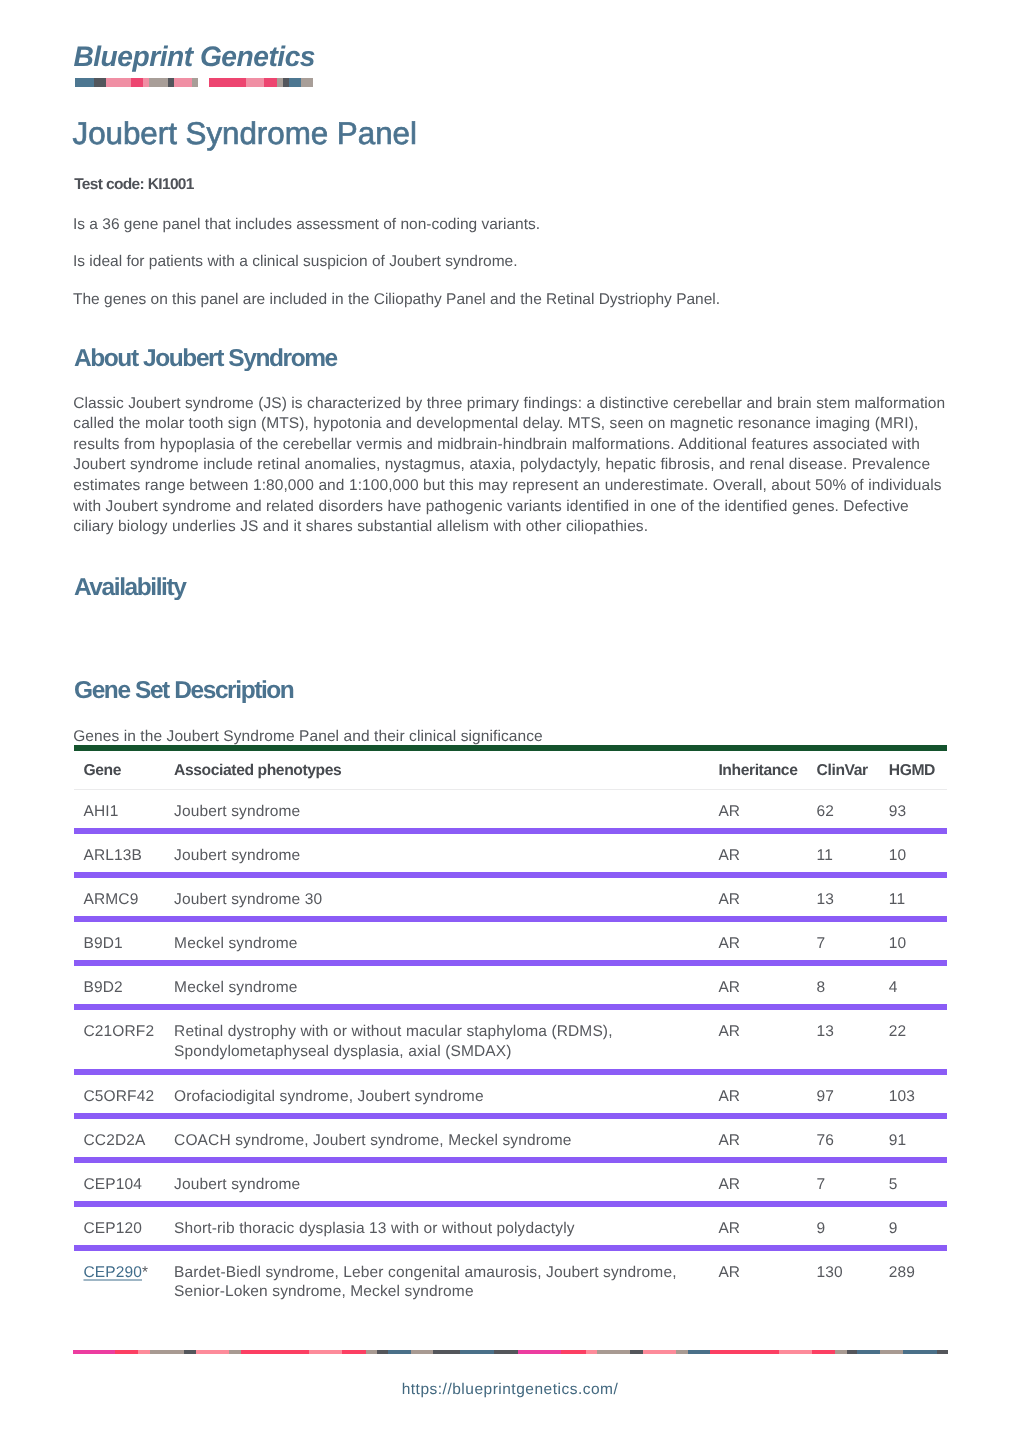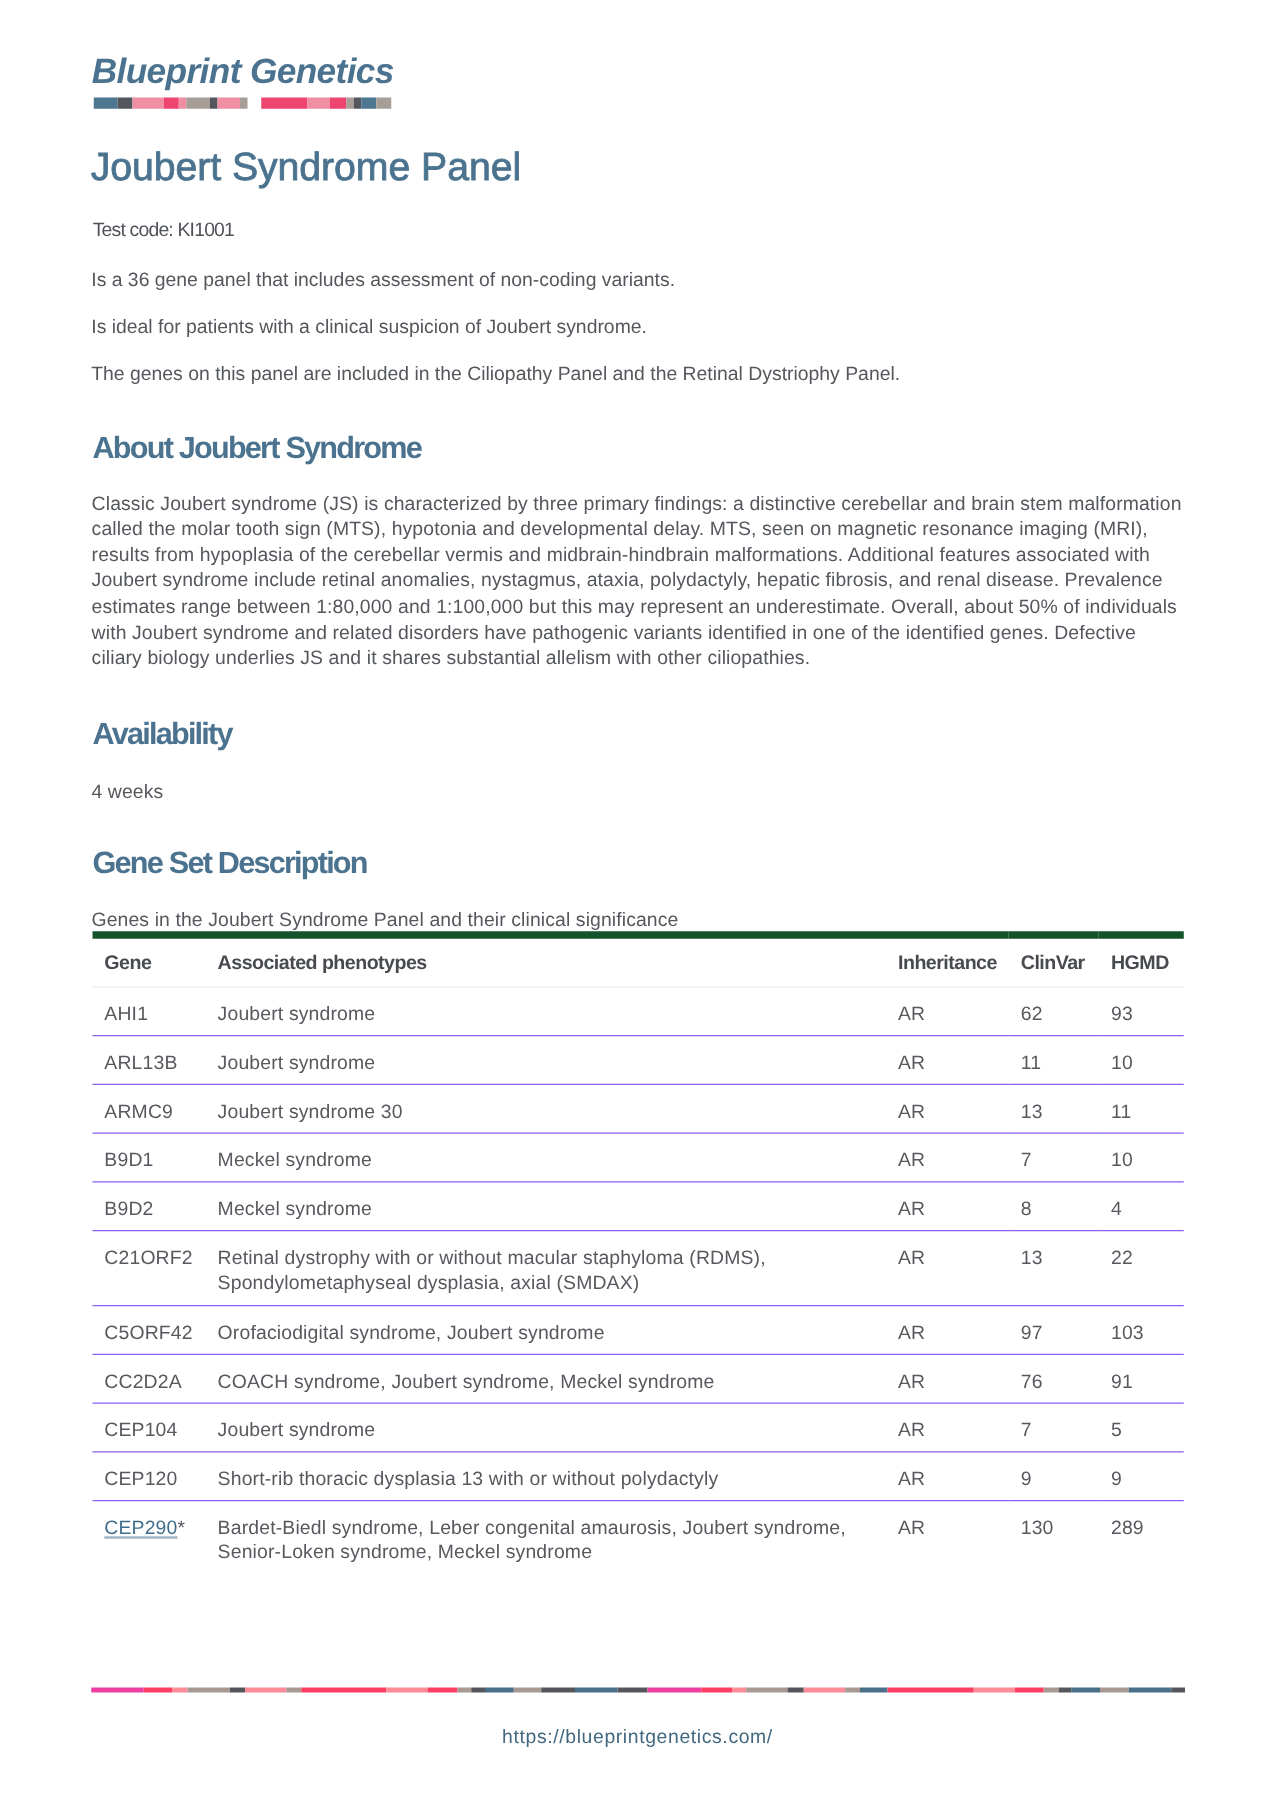--- a/index.html
+++ b/index.html
@@ -23,21 +23,21 @@
 
   
   .title {
     position:absolute; left:72.5px; top:117.6px;
     font-size:31.4px; font-weight:normal; color:#4b738f;
     letter-spacing:-0.05px; line-height:1; white-space:nowrap;
     -webkit-text-stroke:0.65px #4b738f;
   }
   .testcode {
     position:absolute; left:74.2px; top:177.2px;
-    font-size:15.5px; font-weight:normal; color:#4f5258;
+    font-size:15.5px; font-weight:bold; color:#4f5258;
     letter-spacing:-0.65px; line-height:1; white-space:nowrap;
   }
   .intro { position:absolute; left:73.0px; top:216.7px; width:900px; }
   .intro p {
     margin:0 0 22.2px 0; font-size:15.5px; color:#54575c;
     line-height:15.5px; letter-spacing:0.0px; white-space:nowrap;
   }
   .h2 {
     position:absolute; left:74.0px;
     font-size:24.5px; font-weight:bold; color:#4b738f;
@@ -60,21 +60,21 @@
   .gtable col.c5 { width:68.3px; }
   .gtable th {
     text-align:left; font-size:15.7px; font-weight:bold; color:#474a4f;
     padding:1.5px 0 0 0; height:36.7px; vertical-align:middle;
     border-bottom:1px solid #ebebec; border-top:6px solid #14532d;
     letter-spacing:-0.42px; white-space:nowrap;
   }
   .gtable td {
     text-align:left; font-size:15.5px; font-weight:normal; color:#57595e;
     padding:0; vertical-align:top;
-    border-bottom:1px solid #8b5cf6;
+    border-bottom:6px solid #8b5cf6;
     letter-spacing:0.13px; line-height:19.6px; white-space:nowrap;
   }
   .gtable tr.r1 td { height:38.0px; }
   .gtable tr.r2 td { height:58.7px; }
   .gtable td .cell, .gtable th .cell { display:block; }
   .gtable td .cell { padding-top:12.2px; }
   .gtable th:nth-child(1), .gtable td:nth-child(1) { padding-left:9.9px; }
   .gtable th:nth-child(2), .gtable td:nth-child(2) { padding-left:10.0px; }
   .gtable th:nth-child(3), .gtable td:nth-child(3) { padding-left:10.0px; }
   .gtable th:nth-child(4), .gtable td:nth-child(4) { padding-left:9.5px; }
@@ -125,21 +125,20 @@
   <div class="intro">
     <p>Is a 36 gene panel that includes assessment of non-coding variants.</p>
     <p>Is ideal for patients with a clinical suspicion of Joubert syndrome.</p>
     <p>The genes on this panel are included in the Ciliopathy Panel and the Retinal Dystriophy Panel.</p>
   </div>
 
   <div class="h2" style="top:346.5px">About Joubert Syndrome</div>
   <div class="para" style="top:393.6px">Classic Joubert syndrome (JS) is characterized by three primary findings: a distinctive cerebellar and brain stem malformation called the molar tooth sign (MTS), hypotonia and developmental delay. MTS, seen on magnetic resonance imaging (MRI), results from hypoplasia of the cerebellar vermis and midbrain-hindbrain malformations. Additional features associated with Joubert syndrome include retinal anomalies, nystagmus, ataxia, polydactyly, hepatic fibrosis, and renal disease. Prevalence estimates range between 1:80,000 and 1:100,000 but this may represent an underestimate. Overall, about 50% of individuals with Joubert syndrome and related disorders have pathogenic variants identified in one of the identified genes. Defective ciliary biology underlies JS and it shares substantial allelism with other ciliopathies.</div>
 
   <div class="h2" style="top:576.0px">Availability</div>
-  <div class="para small" style="top:624.2px;left:73.2px">4 weeks</div>
 
   <div class="h2" style="top:679.0px">Gene Set Description</div>
   <div class="para small" style="top:726.6px;left:73.2px">Genes in the Joubert Syndrome Panel and their clinical significance</div>
 
   <table class="gtable">
     <colgroup>
       <col class="c1">
       <col class="c2">
       <col class="c3">
       <col class="c4">

